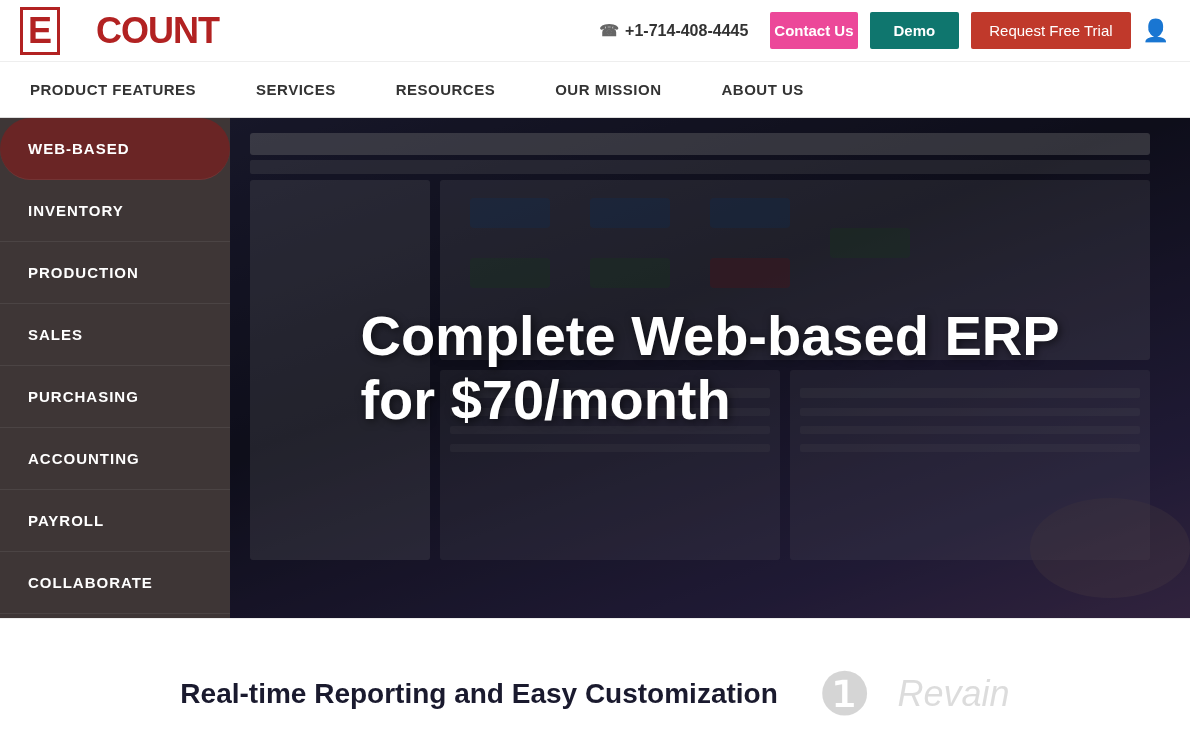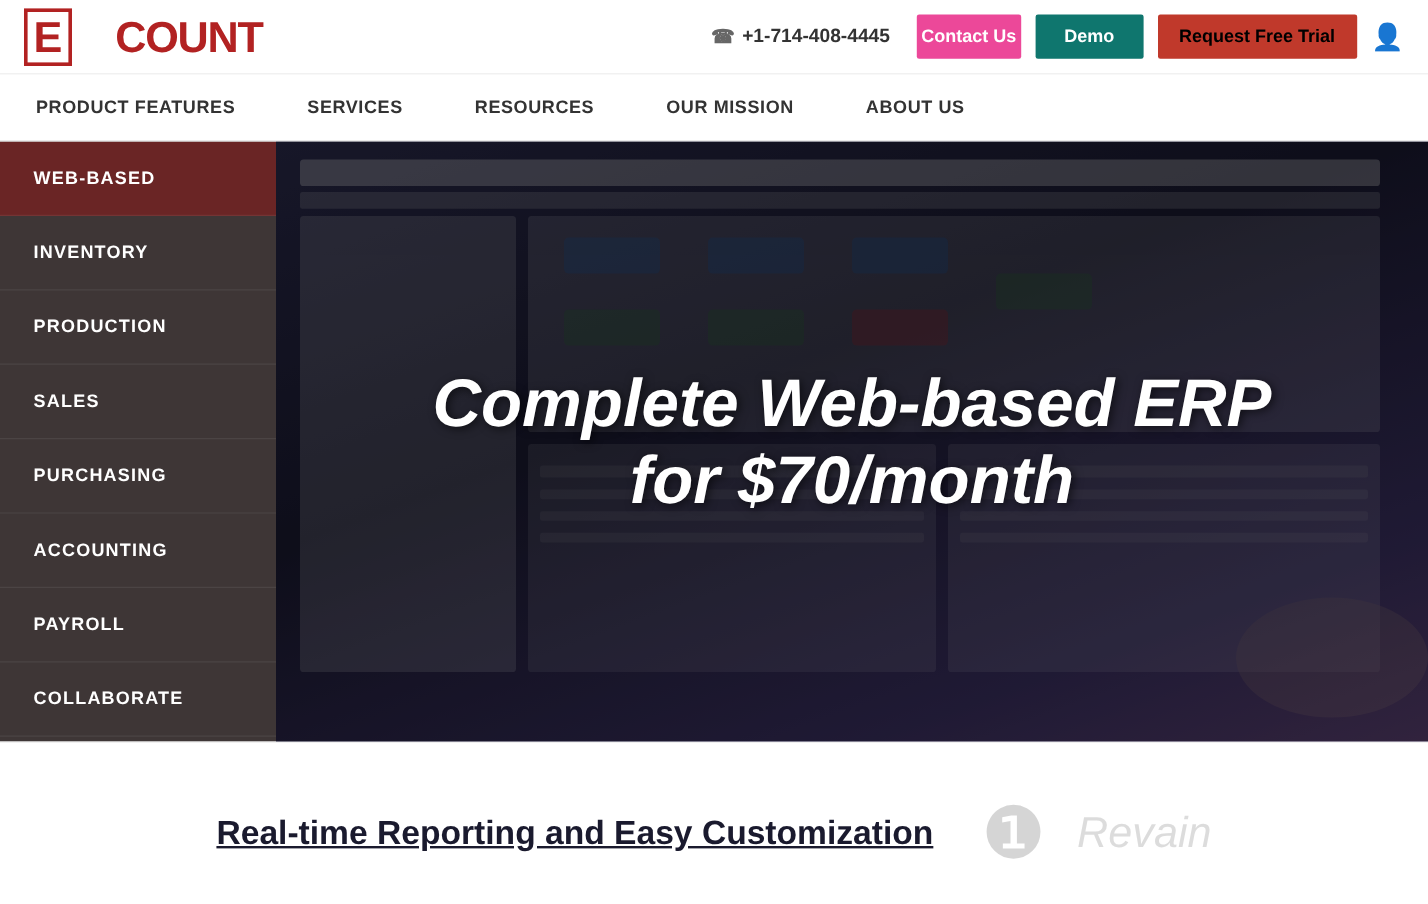--- a/index.html
+++ b/index.html
@@ -46,25 +46,25 @@
       color: #fff;
       border: none;
       padding: 10px 24px;
       font-size: 15px;
       font-weight: bold;
       cursor: pointer;
       border-radius: 2px;
     }
     .btn-trial {
       background: #c0392b;
-      color: #000000;
+      color: #ffffff;
       border: none;
       padding: 10px 18px;
       font-size: 15px;
-      font-weight: bold;
+      font-weight: normal;
       cursor: pointer;
       border-radius: 2px;
     }
     .user-icon {
       font-size: 22px;
       color: #555;
       cursor: pointer;
     }
 
     
@@ -106,21 +106,21 @@
     }
     .sidebar-item {
       padding: 22px 28px;
       font-size: 15px;
       font-weight: bold;
       color: #fff;
       cursor: pointer;
       letter-spacing: 1px;
       border-bottom: 1px solid rgba(255,255,255,0.07);
     }
-    .sidebar-item.active { background: rgba(150,20,20,0.5); }
+    .sidebar-item.active { background: rgba(150,20,20,0.5); border-radius: 31px; }
 
     
     .hero-image-area {
       flex: 1;
       position: relative;
       background: linear-gradient(135deg, #1a1a2e 0%, #2c2c4a 30%, #3a3a5c 60%, #4a4060 100%);
       display: flex;
       align-items: center;
       justify-content: center;
     }
@@ -133,23 +133,22 @@
     
     .laptop-mockup {
       position: absolute;
       inset: 0;
       background: linear-gradient(160deg, #2a2a4a 0%, #1a1a30 40%, #3a3060 80%, #5a4070 100%);
       z-index: 0;
     }
     .hero-text {
       position: relative;
       z-index: 2;
-      text-align: center;
+      text-align: left;
       color: #fff;
-      font-style: italic;
     }
     .hero-headline {
       font-size: 56px;
       font-weight: 900;
       line-height: 1.15;
       text-shadow: 2px 2px 8px rgba(0,0,0,0.6);
       max-width: 750px;
     }
 
     
@@ -161,21 +160,20 @@
       align-items: center;
       justify-content: center;
       gap: 40px;
       min-height: 130px;
       border-top: 1px solid #eee;
     }
     .bottom-heading {
       font-size: 28px;
       font-weight: bold;
       color: #1a1a2e;
-      text-decoration: underline;
     }
     
     .revain-area {
       display: flex;
       align-items: center;
       gap: 10px;
       opacity: 0.2;
     }
     .revain-icon {
       font-size: 60px;

